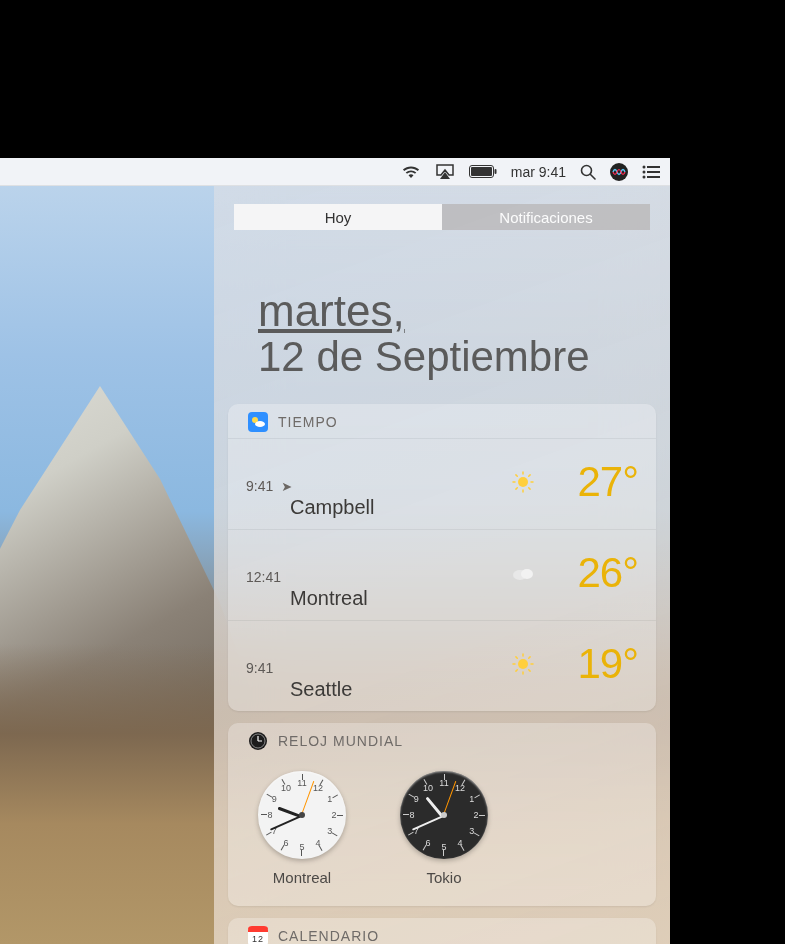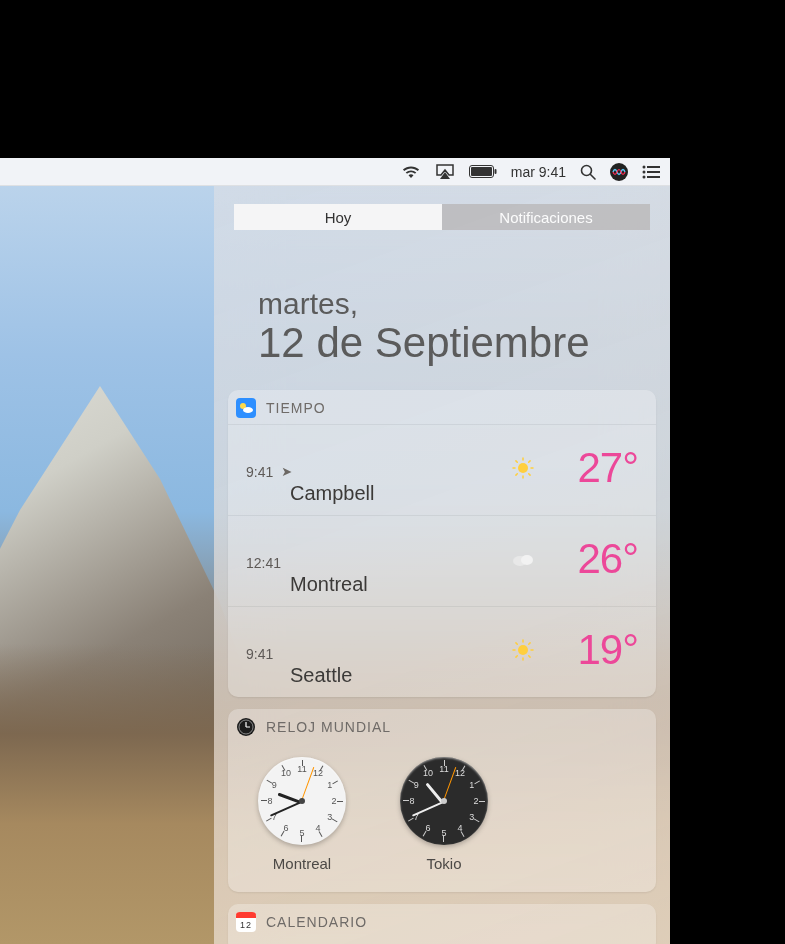--- a/index.html
+++ b/index.html
@@ -120,37 +120,37 @@
     color: rgba(255,255,255,0.95);
   }
 
   
   .date-heading {
     position: relative;
     margin: 58px 30px 24px 44px;
     color: #5b5b5b;
     font-weight: 300;
   }
-  .date-heading .line1 { font-size: 30px; line-height: 1.05; }
+  .date-heading .line1 { font-size: 44px; line-height: 1.05; text-decoration: underline; }
   .date-heading .line2 { font-size: 42px; line-height: 1.1; }
 
   
   .widget {
     position: relative;
     margin: 0 14px 12px 14px;
     border-radius: 10px;
     background: rgba(255,255,255,0.28);
     box-shadow: 0 1px 2px rgba(0,0,0,0.08);
     overflow: hidden;
   }
   .widget-header {
     display:flex;
     align-items:center;
     gap: 10px;
-    padding: 8px 12px 6px 8px;
+    padding: 8px 12px 6px 20px;
     font-size: 14px;
     letter-spacing: 1px;
     color: #6f6b68;
     font-weight: 500;
   }
   .widget-header .wicon {
     width: 20px; height: 20px;
     display:flex; align-items:center; justify-content:center;
     border-radius: 4px;
   }
@@ -181,21 +181,21 @@
   .weather-cond {
     width: 34px;
     display:flex;
     justify-content:center;
     align-items:center;
     margin-right: 8px;
   }
   .weather-temp {
     font-size: 42px;
     font-weight: 200;
-    color: #ec4899;
+    color: #eab308;
     min-width: 90px;
     text-align: right;
     letter-spacing: -1px;
   }
 
   
   .clocks {
     display:flex;
     gap: 54px;
     padding: 14px 30px 20px 30px;

